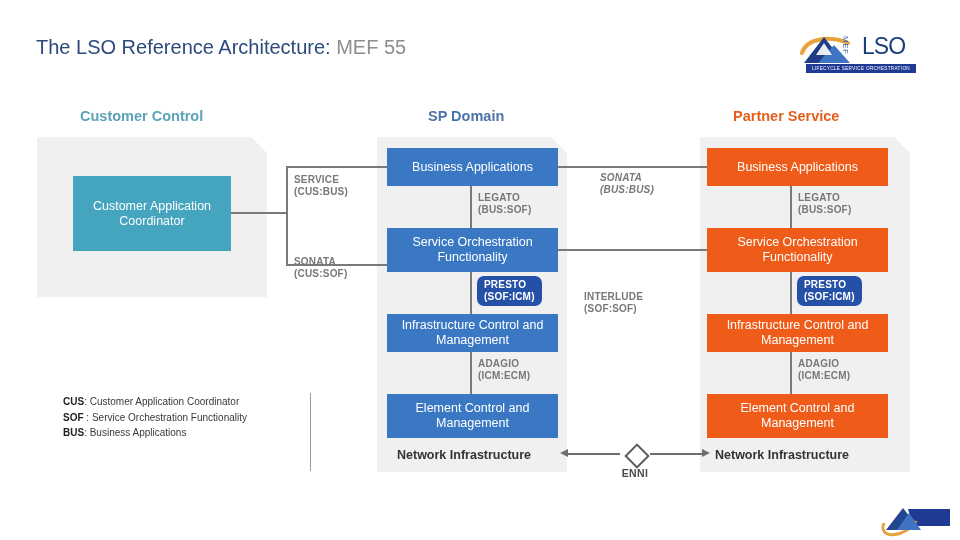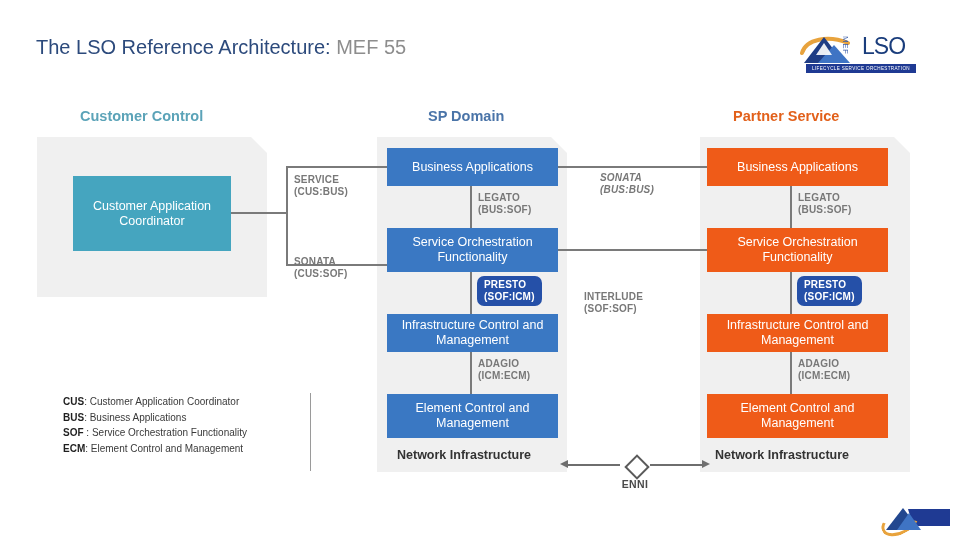--- a/index.html
+++ b/index.html
@@ -87,21 +87,21 @@
   .ln.h{height:2px;}
   .ln.v{width:2px;}
 
   
   .netlabel{
     position:absolute;color:#333333;font-size:12.5px;font-weight:bold;
     white-space:nowrap;
   }
 
   
-  #enni-wrap{position:absolute;left:560px;top:456px;width:160px;height:42px;}
+  #enni-wrap{position:absolute;left:560px;top:445px;width:160px;height:42px;}
   #enni-diamond{
     position:absolute;left:68px;top:2px;width:14px;height:14px;
     background:#ffffff;border:2px solid #5a5a5a;
     transform:rotate(45deg);
   }
   #enni-text{
     position:absolute;left:0;top:22px;width:150px;text-align:center;
     font-size:10.5px;font-weight:bold;color:#4a4a4a;letter-spacing:.4px;
   }
   .arrow-line{position:absolute;height:1.6px;background:#6e6e6e;top:8px;}
@@ -242,27 +242,24 @@
     <div class="arrow-line" style="left:90px;width:52px;"></div>
     <div class="arrow-head right" style="left:142px;"></div>
     <div id="enni-text">ENNI</div>
   </div>
 
   <div id="legend">
     <div class="row">
       <span class="abbr">CUS</span><span>: </span><span>Customer Application Coordinator</span>
     </div>
     <div class="row">
+      <span class="abbr">SOF</span><span> : </span><span>Service Orchestration Functionality</span>
+    </div>
+    <div class="row">
       <span class="abbr">BUS</span><span>: </span><span>Business Applications</span>
-    </div>
-    <div class="row">
-      <span class="abbr">SOF</span><span> : </span><span>Service Orchestration Functionality</span>
-    </div>
-    <div class="row">
-      <span class="abbr">ECM</span><span>: </span><span>Element Control and Management</span>
     </div>
   </div>
   <div id="legend-divider"></div>
 
   <div id="footer-logo">
     <div class="fl-bar"></div>
     <div class="fl-swoosh"></div>
     <div class="fl-peak"></div>
     <div class="fl-peak2"></div>
   </div>

